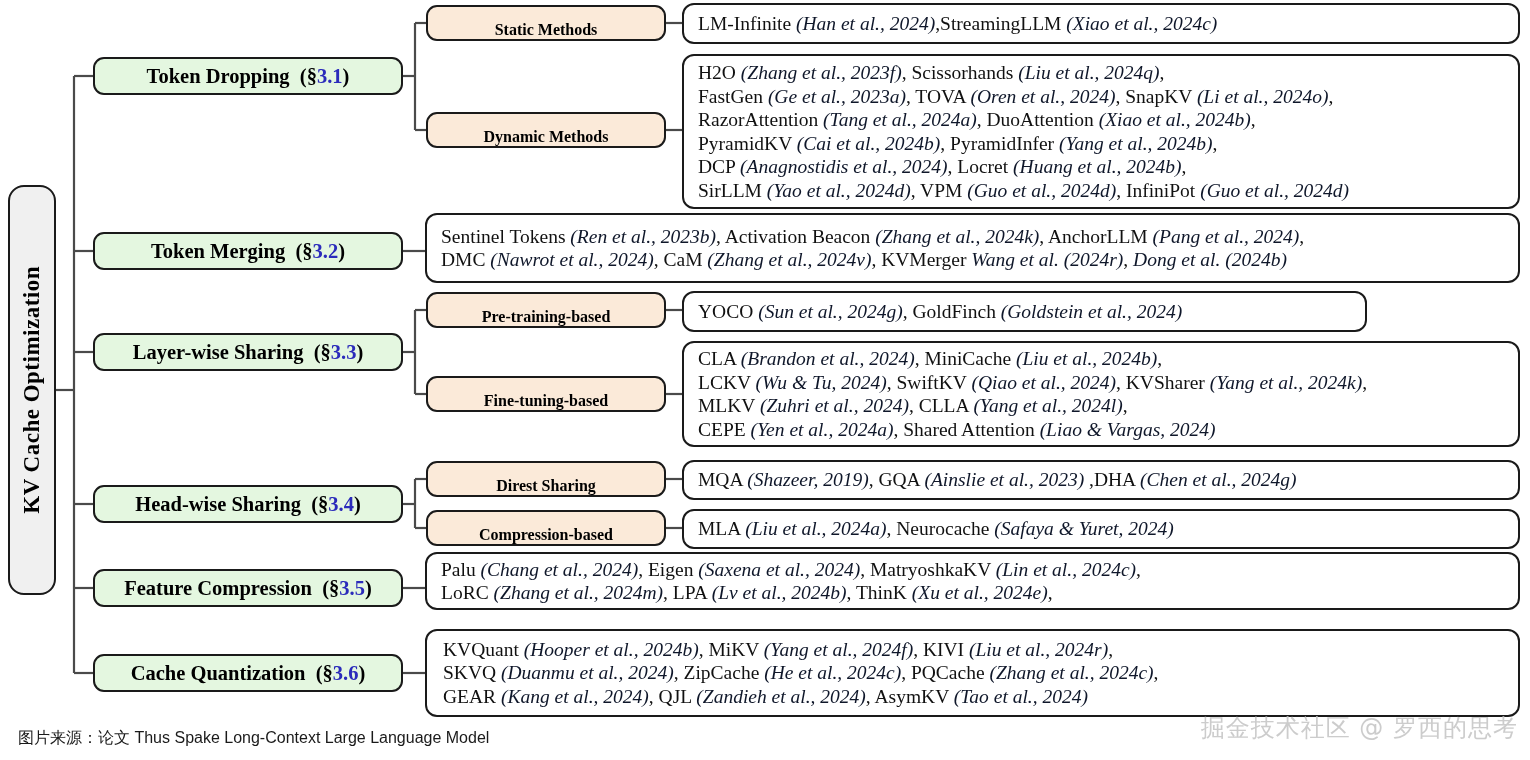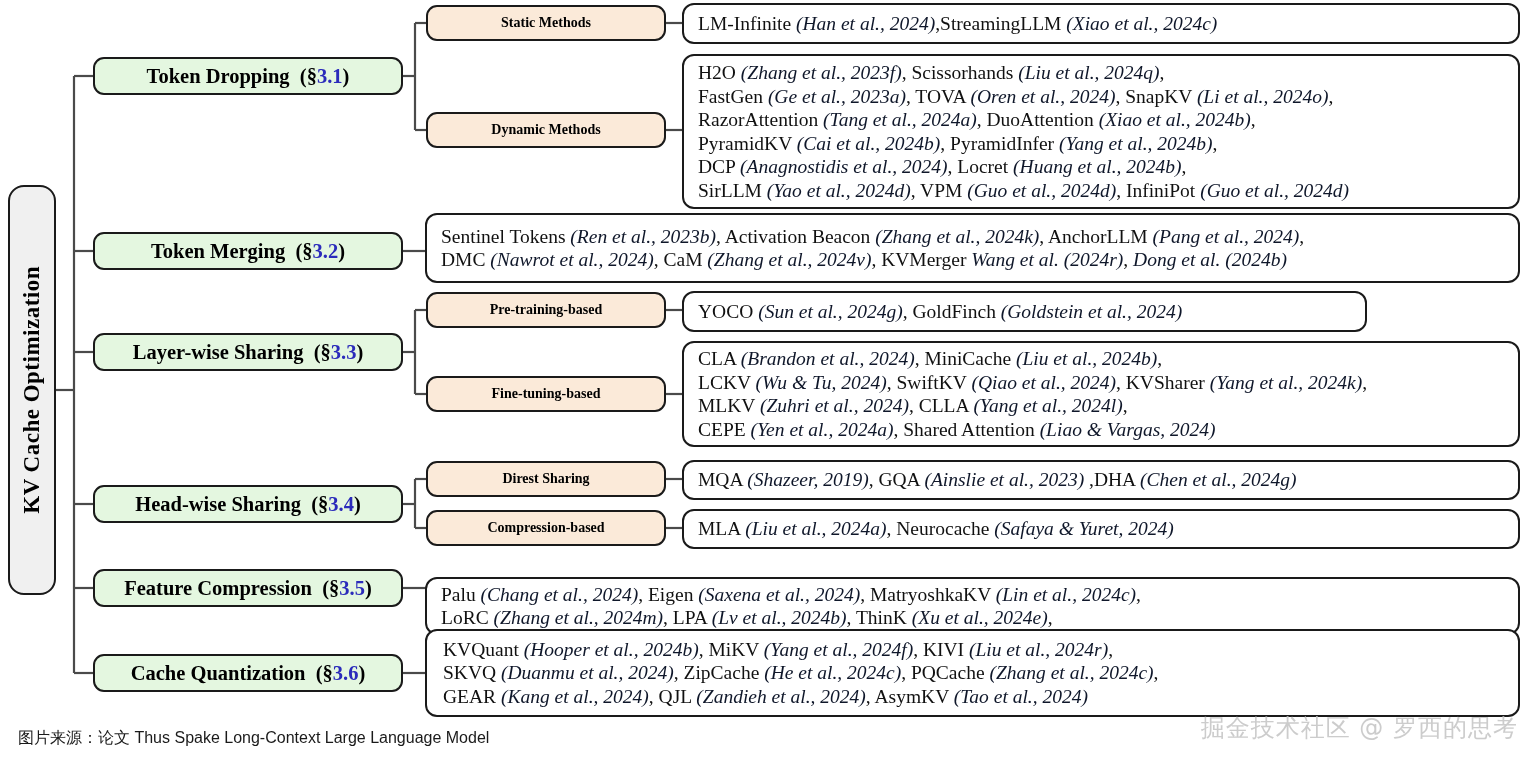--- a/index.html
+++ b/index.html
@@ -74,23 +74,24 @@
   }
   .cat .sec { color: #2b2bbb; }
 
   
   .sub {
     background: #fbead9;
     left: 426px;
     width: 240px;
     height: 36px;
     font-weight: bold;
-    font-size: 14px;
+    font-size: 16px;
     color: #000;
     border-radius: 11px;
+    align-items: flex-end;
   }
 
   
   .leaf {
     position: absolute;
     box-sizing: border-box;
     border: 2.2px solid #1a1a1a;
     border-radius: 12px;
     background: #ffffff;
     display: flex;
@@ -263,21 +264,21 @@
     </div>
 
   <div class="leaf" style="left:682px; top:460px; width:838px; height:40px;">
       <div class="ln"><span>MQA </span><span class="cite">(Shazeer, 2019)</span><span>, GQA </span><span class="cite">(Ainslie et al., 2023)</span><span> ,DHA </span><span class="cite">(Chen et al., 2024g)</span></div>
     </div>
 
   <div class="leaf" style="left:682px; top:509px; width:838px; height:40px;">
       <div class="ln"><span>MLA </span><span class="cite">(Liu et al., 2024a)</span><span>, Neurocache </span><span class="cite">(Safaya &amp; Yuret, 2024)</span></div>
     </div>
 
-  <div class="leaf" style="left:425px; top:577px; width:1095px; height:58px;">
+  <div class="leaf" style="left:425px; top:552px; width:1095px; height:58px;">
       <div class="ln"><span>Palu </span><span class="cite">(Chang et al., 2024)</span><span>, Eigen </span><span class="cite">(Saxena et al., 2024)</span><span>, MatryoshkaKV </span><span class="cite">(Lin et al., 2024c)</span><span>,</span></div>
       <div class="ln"><span>LoRC </span><span class="cite">(Zhang et al., 2024m)</span><span>, LPA </span><span class="cite">(Lv et al., 2024b)</span><span>, ThinK </span><span class="cite">(Xu et al., 2024e)</span><span>,</span></div>
     </div>
 
   <div class="leaf" style="left:425px; top:629px; width:1095px; height:88px;padding-left:16px;">
       <div class="ln"><span>KVQuant </span><span class="cite">(Hooper et al., 2024b)</span><span>, MiKV </span><span class="cite">(Yang et al., 2024f)</span><span>, KIVI </span><span class="cite">(Liu et al., 2024r)</span><span>,</span></div>
       <div class="ln"><span>SKVQ </span><span class="cite">(Duanmu et al., 2024)</span><span>, ZipCache </span><span class="cite">(He et al., 2024c)</span><span>, PQCache </span><span class="cite">(Zhang et al., 2024c)</span><span>,</span></div>
       <div class="ln"><span>GEAR </span><span class="cite">(Kang et al., 2024)</span><span>, QJL </span><span class="cite">(Zandieh et al., 2024)</span><span>, AsymKV </span><span class="cite">(Tao et al., 2024)</span></div>
     </div>
 

